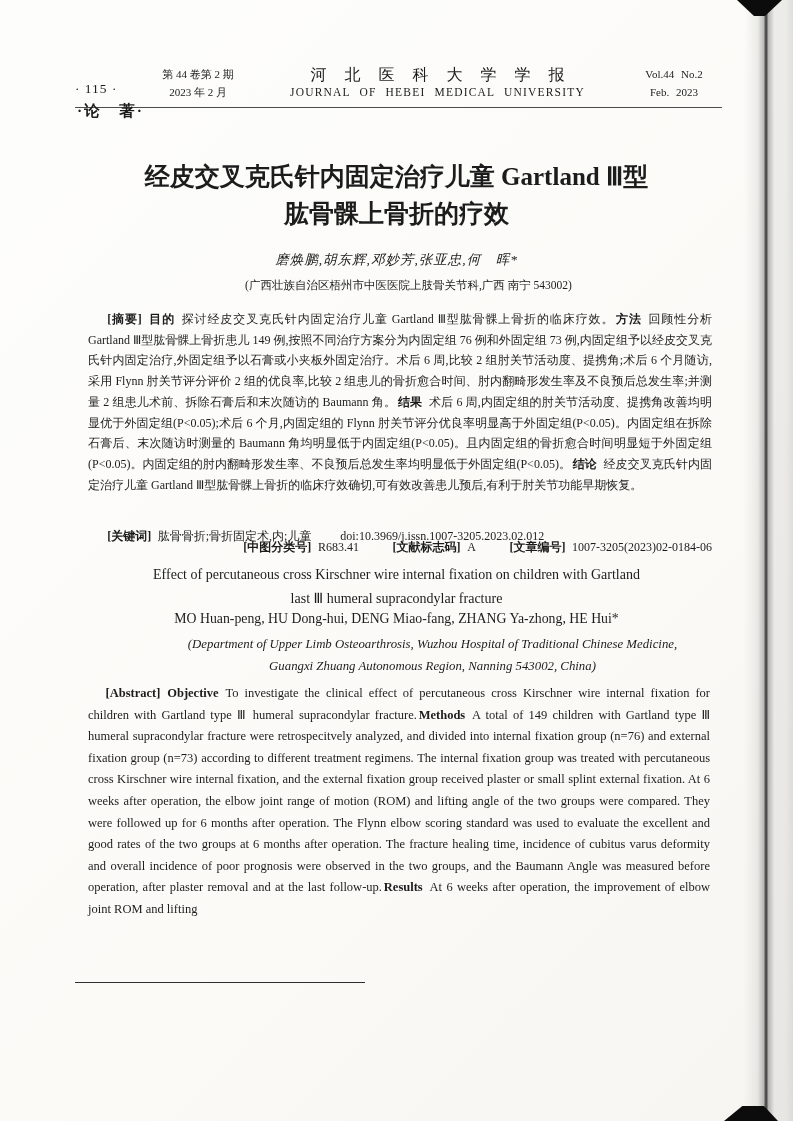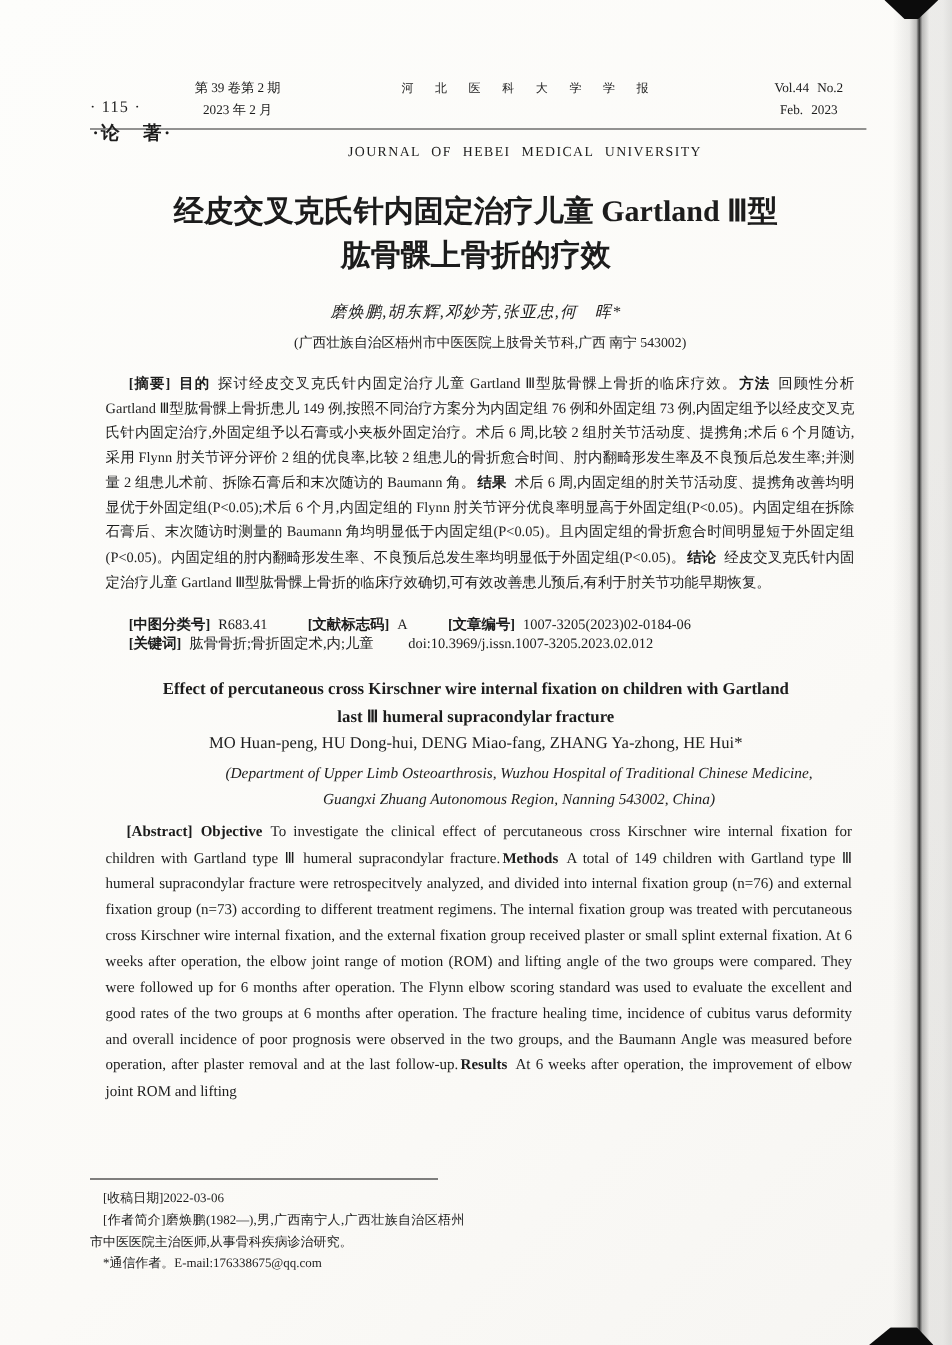--- a/index.html
+++ b/index.html
@@ -31,65 +31,65 @@
   .corner-wedge-bottom {
     position:absolute; bottom:0; left:724px; width:54px; height:15px;
     background:#0c0c0c;
     clip-path:polygon(0 100%, 100% 100%, 74% 0, 34% 0);
   }
   
   .hdr { position:absolute; top:66px; left:75px; width:647px; display:flex; align-items:flex-start; }
   .pageno { width:72px; font-size:13.5px; padding-top:15px; letter-spacing:1px; }
   .iss-cn { width:102px; text-align:center; font-size:11px; line-height:17.5px; }
   .jname { flex:1; text-align:center; }
-  .jname-cn { font-size:10px; line-height:17.5px; letter-spacing:18px; padding-left:18px; }
-  .jname-en { font-size:11.5px; line-height:17.5px; letter-spacing:1.2px; word-spacing:5px;margin-top:35px; }
+  .jname-cn { font-size:16px; line-height:17.5px; letter-spacing:18px; padding-left:18px; }
+  .jname-en { font-size:11.5px; line-height:17.5px; letter-spacing:1.2px; word-spacing:5px; }
   .iss-en { width:96px; text-align:center; font-size:11px; line-height:17.5px; word-spacing:4px; }
   .hdr-rule { position:absolute; top:107px; left:75px; width:647px; border-top:1.8px solid #4c4c4c; }
   .section-label { position:absolute; top:101px; left:77px; font-size:15.5px; font-weight:700; letter-spacing:2px; }
   
   .title-cn { position:absolute; top:158px; left:0; width:100%; text-align:center;
               font-size:25px; font-weight:700; line-height:37px; }
   .authors-cn { position:absolute; top:251px; left:0; width:100%; text-align:center;
                 font-size:13.5px; letter-spacing:1px;font-style:italic; }
   .affil-cn { position:absolute; top:278px; left:12px; width:100%; text-align:center; font-size:11.5px; }
   
   .abstract-cn { position:absolute; top:309px; left:88px; width:624px; margin:0;
                  font-size:12px; line-height:20.7px; text-align:justify; text-indent:1.6em; }
   .b { font-weight:700; }
   .lbl-after { margin-right:0.55em; }
   .lbl-mid { margin-left:0.15em; margin-right:0.55em; }
   .kv { position:absolute; left:88px; width:624px; margin:0; font-size:12px; text-indent:1.6em; }
   .kv-keywords { top:528px; }
-  .kv-clc { top:512px; }
+  .kv-clc { top:539px;text-align:right; }
   .gap-doi { margin-left:2.4em; }
   .gap-clc { margin-left:2.8em; }
   .val { margin-left:0.55em; }
   
   .title-en { position:absolute; top:563px; left:0; width:100%; text-align:center;
-              font-size:14px; font-weight:700; line-height:23.5px; }
+              font-size:14px; font-weight:400; line-height:23.5px; }
   .authors-en { position:absolute; top:611px; left:0; width:100%; text-align:center; font-size:13.8px; }
   .affil-en { position:absolute; top:634px; left:0; width:100%; text-align:center;
               font-style:italic; font-size:12.8px; line-height:21.5px;padding-left:36px; }
   .abstract-en { position:absolute; top:683px; left:88px; width:622px; margin:0;
                  font-size:12.5px; line-height:21.6px; text-align:justify; text-indent:1.4em; }
   
   .fn-rule { position:absolute; top:982px; left:75px; width:290px; border-top:1.6px solid #2e2e2e; }
   .footnote { position:absolute; top:990px; left:75px; width:312px; font-size:10.8px; line-height:18px; }
   .footnote p { margin:0; text-indent:1em; text-align:justify; }
 </style>
 </head>
 <body>
 
 <div class="page">
 
   <div class="hdr">
     <div class="pageno">· 115 ·</div>
     <div class="iss-cn">
-      <div>第 39 卷第 2 期</div>
+      <div>第 44 卷第 2 期</div>
       <div>2023 年 2 月</div>
     </div>
     <div class="jname">
       <div class="jname-cn">河北医科大学学报</div>
       <div class="jname-en">JOURNAL OF HEBEI MEDICAL UNIVERSITY</div>
     </div>
     <div class="iss-en">
       <div>Vol.44 No.2</div>
       <div>Feb. 2023</div>
     </div>
@@ -117,23 +117,18 @@
   </div>
   <div class="authors-en">MO Huan-peng, HU Dong-hui, DENG Miao-fang, ZHANG Ya-zhong, HE Hui*</div>
   <div class="affil-en">
     <div>(Department of Upper Limb Osteoarthrosis, Wuzhou Hospital of Traditional Chinese Medicine,</div>
     <div>Guangxi Zhuang Autonomous Region, Nanning 543002, China)</div>
   </div>
 
   <p class="abstract-en"><span class="b lbl-after">[Abstract]</span><span class="b lbl-after">Objective</span><span>To investigate the clinical effect of percutaneous cross Kirschner wire internal fixation for children with Gartland type Ⅲ humeral supracondylar fracture.</span><span class="b lbl-mid">Methods</span><span>A total of 149 children with Gartland type Ⅲ humeral supracondylar fracture were retrospecitvely analyzed, and divided into internal fixation group (n=76) and external fixation group (n=73) according to different treatment regimens. The internal fixation group was treated with percutaneous cross Kirschner wire internal fixation, and the external fixation group received plaster or small splint external fixation. At 6 weeks after operation, the elbow joint range of motion (ROM) and lifting angle of the two groups were compared. They were followed up for 6 months after operation. The Flynn elbow scoring standard was used to evaluate the excellent and good rates of the two groups at 6 months after operation. The fracture healing time, incidence of cubitus varus deformity and overall incidence of poor prognosis were observed in the two groups, and the Baumann Angle was measured before operation, after plaster removal and at the last follow-up.</span><span class="b lbl-mid">Results</span><span>At 6 weeks after operation, the improvement of elbow joint ROM and lifting</span></p>
 
   <div class="fn-rule"></div>
-  <div class="footnote">
-    <p>[收稿日期]2022-03-06</p>
-    <p>[作者简介]磨焕鹏(1982—),男,广西南宁人,广西壮族自治区梧州市中医医院主治医师,从事骨科疾病诊治研究。</p>
-    <p>*通信作者。E-mail:176338675@qq.com</p>
-  </div>
 
   <div class="edge-shade"></div>
   <div class="corner-wedge-top"></div>
   <div class="corner-wedge-bottom"></div>
 
 </div>
 
 </body></html>

